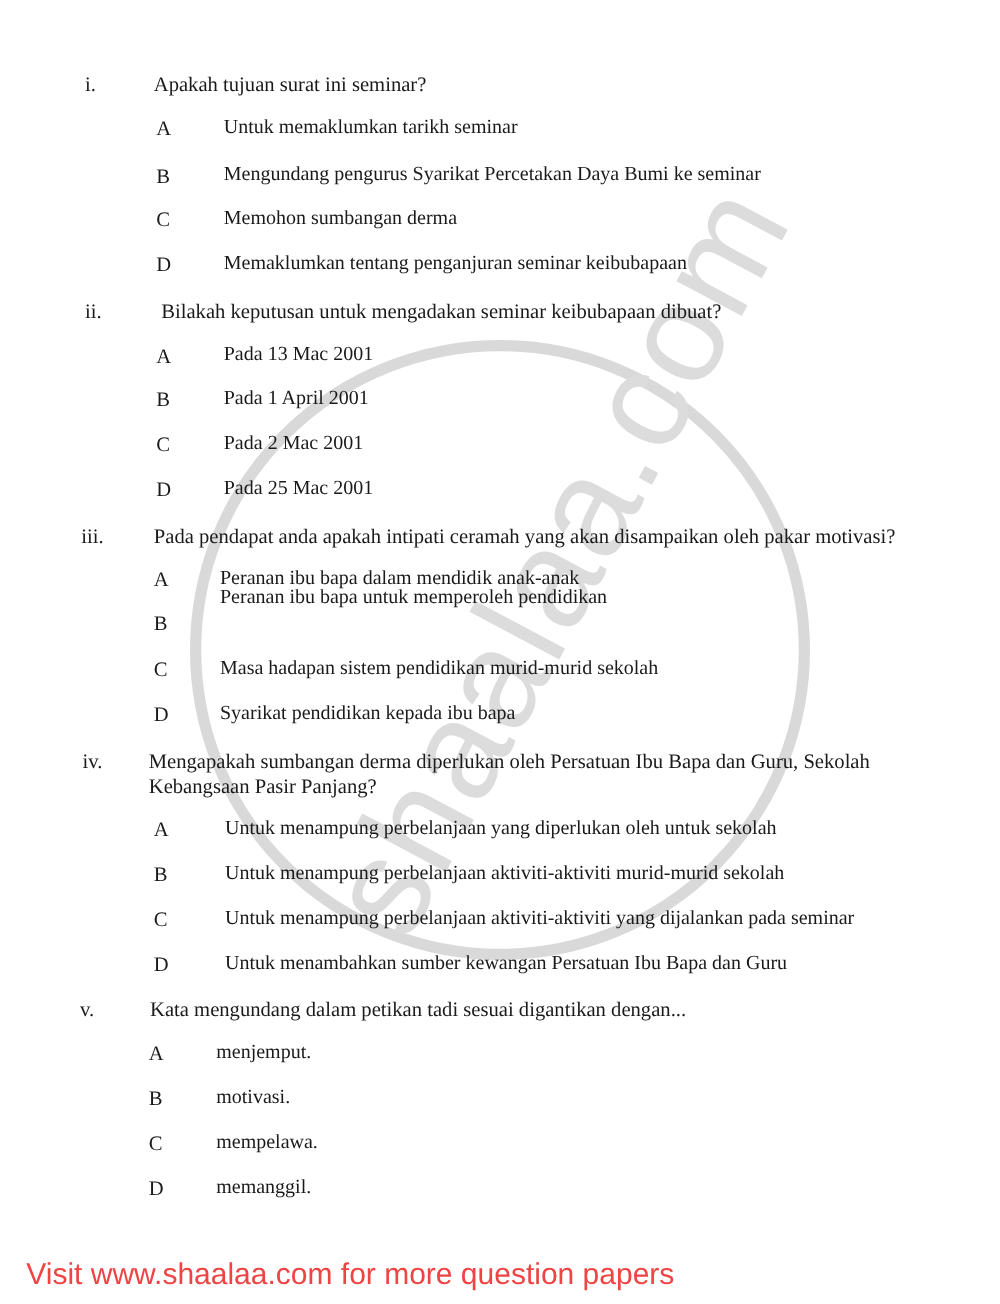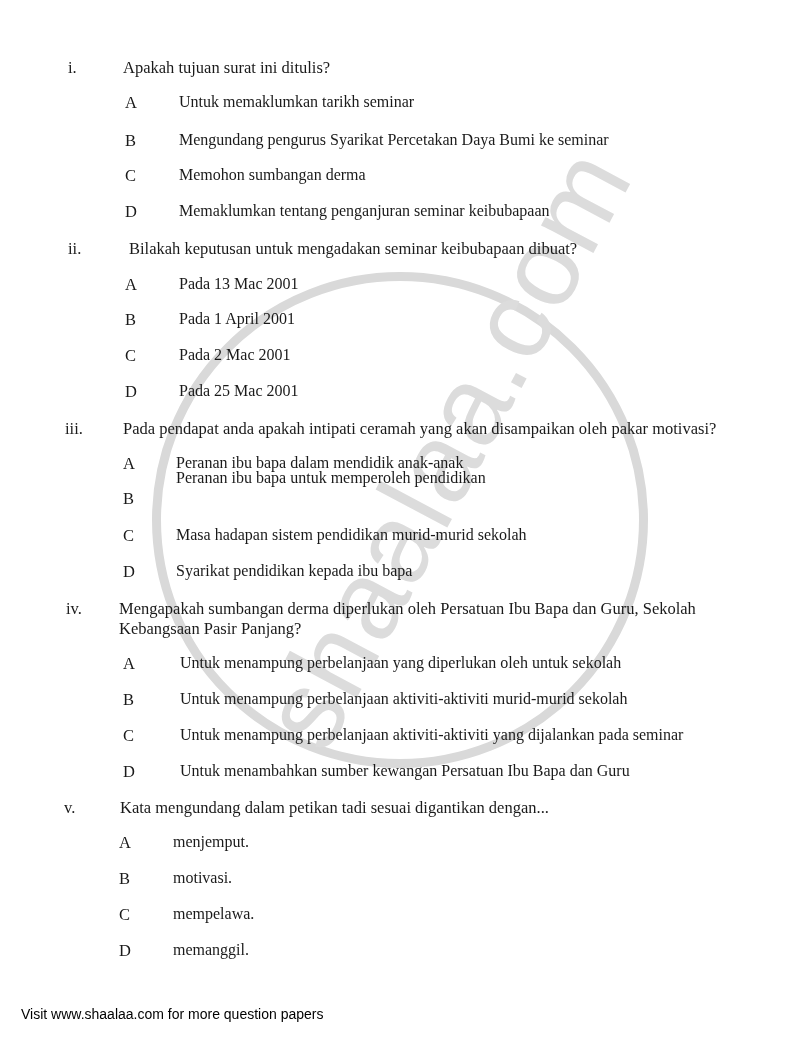--- a/index.html
+++ b/index.html
@@ -20,34 +20,34 @@
   .q {
     position:absolute; font-size:16.5px; line-height:22px;
   }
   .q-num { position:absolute; left:68px; }
   .q-text { position:absolute; left:123px; width:660px; }
   .opt-letter { position:absolute; left:125px; font-size:16.5px; }
   .opt-text { position:absolute; font-size:16px; white-space:nowrap; }
   .bold { font-weight:normal; }
   .footer {
     position:absolute; left:21px; top:1006px; font-family:"Liberation Sans", "DejaVu Sans", sans-serif;
-    font-size:14px; color:#000000;
+    font-size:24px; color:#ef4444;
   }
 </style>
 </head>
 <body>
 
 <div class="watermark-circle"></div>
 <div class="watermark-text">shaalaa.com</div>
 
 <div class="content">
 
   <div>
     <span class="q q-num" style="top:57px">i.</span>
-    <span class="q q-text" style="top:57px">Apakah tujuan surat ini ditulis?</span>
+    <span class="q q-text" style="top:57px">Apakah tujuan surat ini seminar?</span>
     <span class="opt-letter" style="top:93px">A</span>
     <span class="opt-text" style="left:179px;top:93px">Untuk memaklumkan tarikh seminar</span>
     <span class="opt-letter" style="top:131px">B</span>
     <span class="opt-text" style="left:179px;top:131px">Mengundang pengurus Syarikat Percetakan Daya Bumi ke seminar</span>
     <span class="opt-letter" style="top:166px">C</span>
     <span class="opt-text" style="left:179px;top:166px">Memohon sumbangan derma</span>
     <span class="opt-letter" style="top:202px">D</span>
     <span class="opt-text" style="left:179px;top:202px">Memaklumkan tentang penganjuran seminar keibubapaan</span>
   </div>
 

